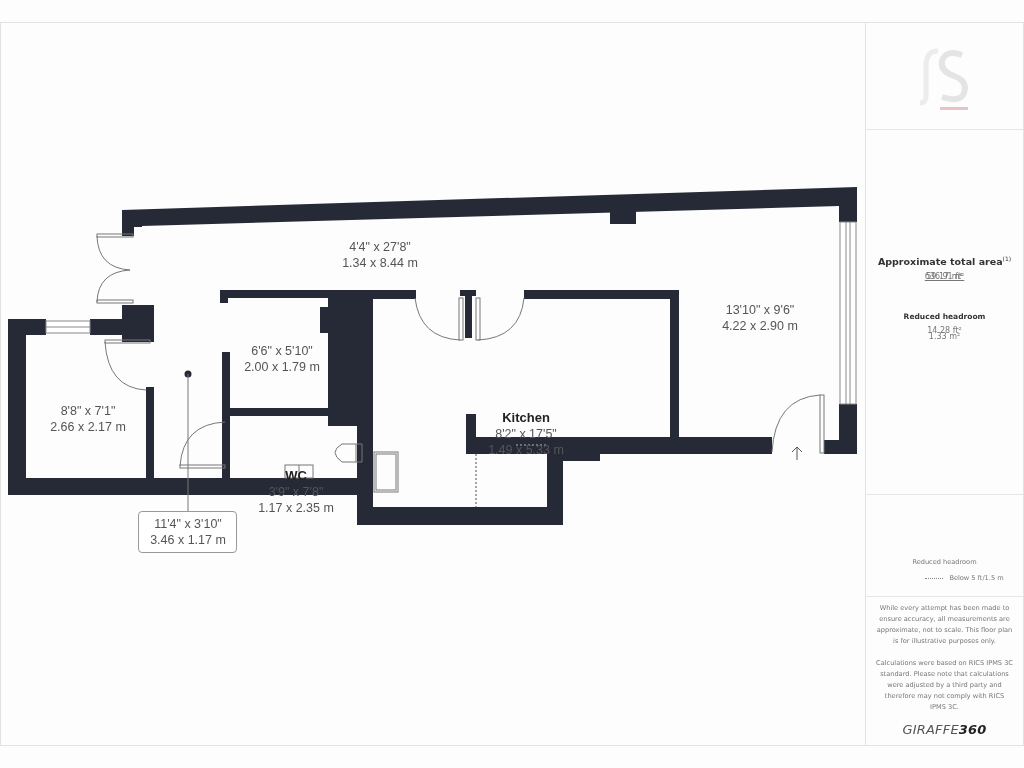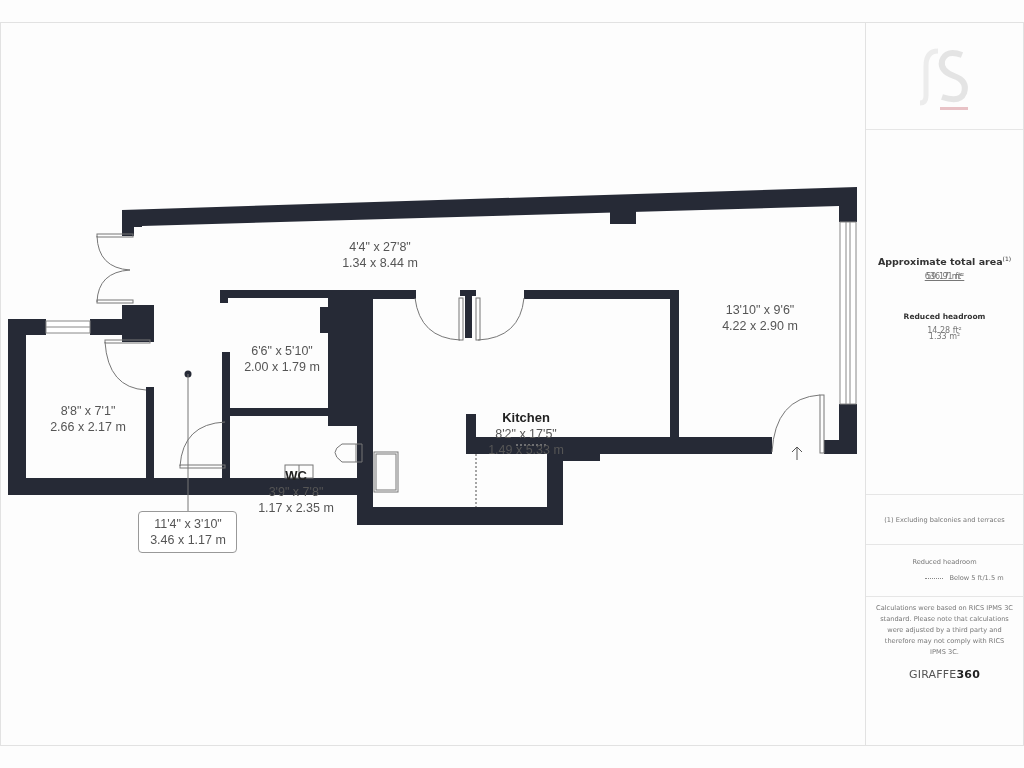--- a/index.html
+++ b/index.html
@@ -14,21 +14,21 @@
   .area .title sup{font-size:6px;font-weight:normal;}
   .area .v{position:absolute;left:0;right:0;font-size:8px;color:#777;}
   .area .sub{position:absolute;left:0;right:0;font-size:7.5px;font-weight:bold;color:#333;}
   .note{top:472px;height:50px;font-size:6.6px;line-height:50px;color:#777;}
   .legend{top:522px;height:52px;font-size:6.6px;color:#777;}
   .legend .l1{position:absolute;top:13px;left:0;right:0;}
   .legend .l2{position:absolute;top:29px;left:40px;right:0;text-align:center;}
   .legend .dots{display:inline-block;width:18px;border-top:1px dotted #888;vertical-align:middle;margin-right:6px;}
   .disc{top:574px;height:149px;border-bottom:none;font-size:6.6px;line-height:11px;color:#777;padding:6px 10px 0;}
   .disc p{margin:0 0 11px 0;}
-  .brand{font-size:11px;color:#555;letter-spacing:0.2px;}
+  .brand{font-size:13px;color:#555;letter-spacing:0.2px;font-style:italic;}
   .brand b{color:#222;}
   svg.plan{position:absolute;left:0;top:0;}
   .lbl{position:absolute;text-align:center;color:#555;font-size:12.5px;line-height:16px;white-space:nowrap;font-family:"Liberation Sans","DejaVu Sans",sans-serif;}
   .lbl .nm{font-weight:bold;color:#222;font-size:13px;margin-top:47px;}
   .callout{position:absolute;left:138px;top:511px;width:99px;height:42px;border:1px solid #999;border-radius:4px;background:#fff;box-sizing:border-box;}
 </style>
 </head>
 <body>
 
 <div class="frame"></div>
@@ -170,22 +170,22 @@
     </svg>
   </div>
   <div class="sec area">
     <div class="title" style="top:125px;"><span>Approximate total area</span><sup>(1)</sup></div>
     <div class="v" style="top:142px;text-decoration:underline;">636.91 ft²</div>
     <div class="v" style="top:142px;">59.17 m²</div>
     <div class="sub" style="top:182px;">Reduced headroom</div>
     <div class="v" style="top:196px;">14.28 ft²</div>
     <div class="v" style="top:202px;">1.33 m²</div>
   </div>
-  <div class="sec note">(1) Excluding balconies and terraces</div>
   <div class="sec legend">
     <div class="l1">Reduced headroom</div>
     <div class="l2"><span class="dots"></span><span>Below 5 ft/1.5 m</span></div>
   </div>
   <div class="sec disc">
+    <p>While every attempt has been made to ensure accuracy, all measurements are approximate, not to scale. This floor plan is for illustrative purposes only.</p>
     <p>Calculations were based on RICS IPMS 3C standard. Please note that calculations were adjusted by a third party and therefore may not comply with RICS IPMS 3C.</p>
     <div class="brand"><span>GIRAFFE</span><b>360</b></div>
   </div>
 </div>
 
 </body></html>

